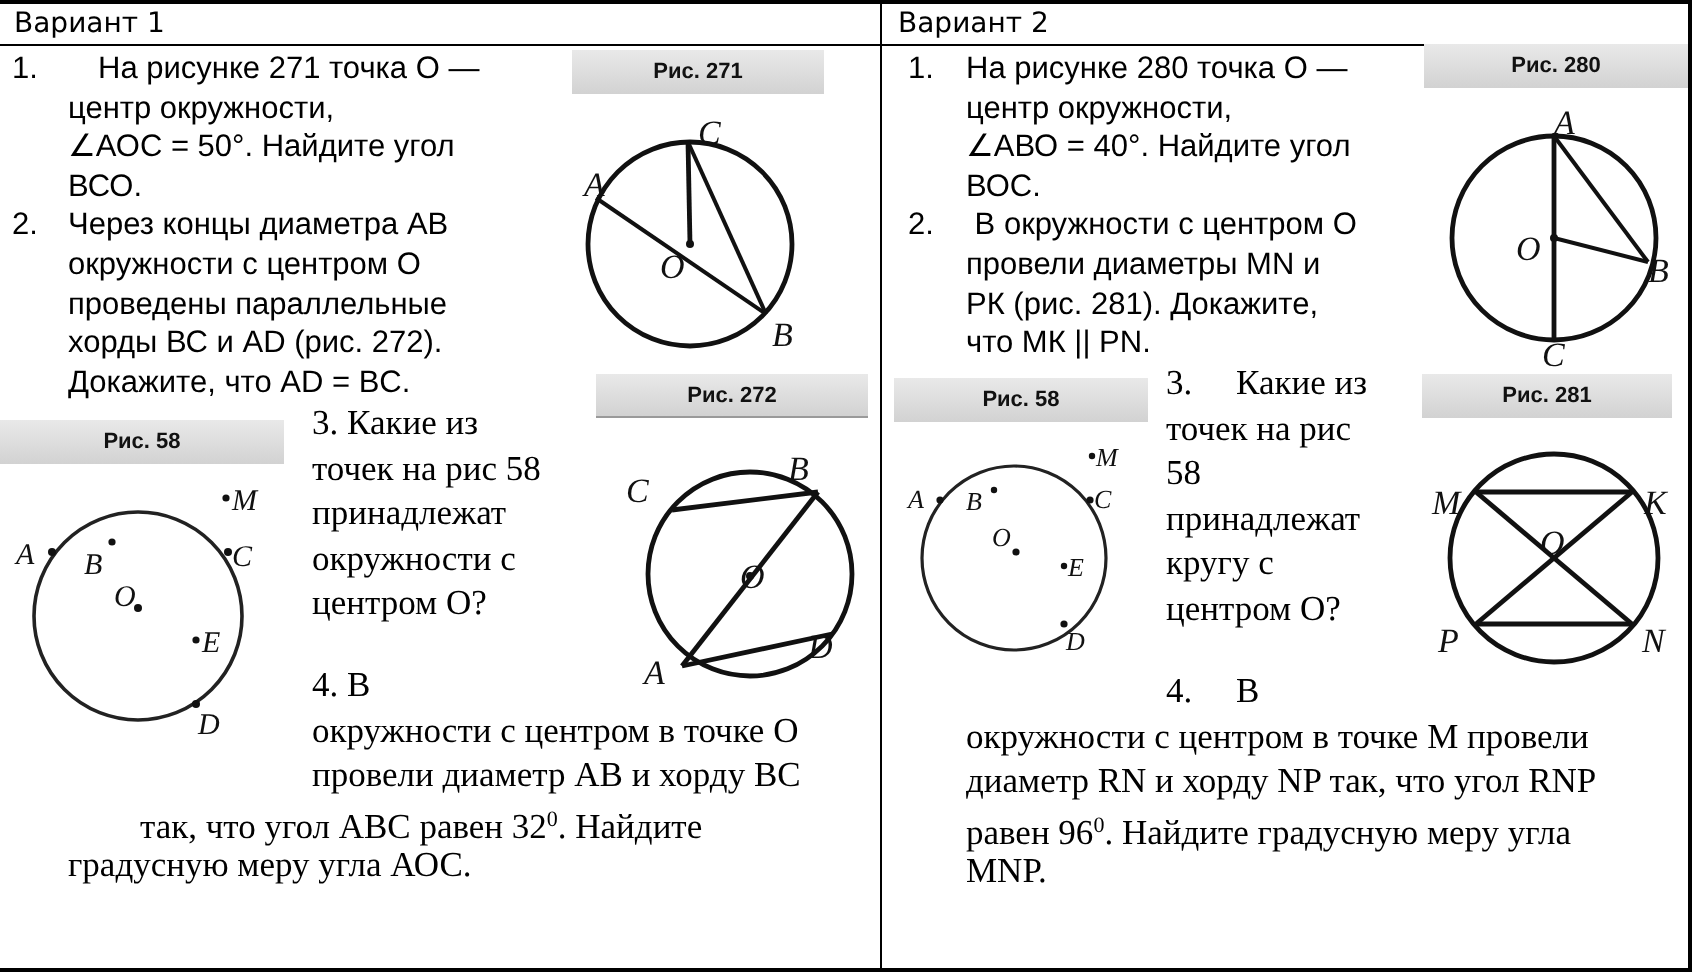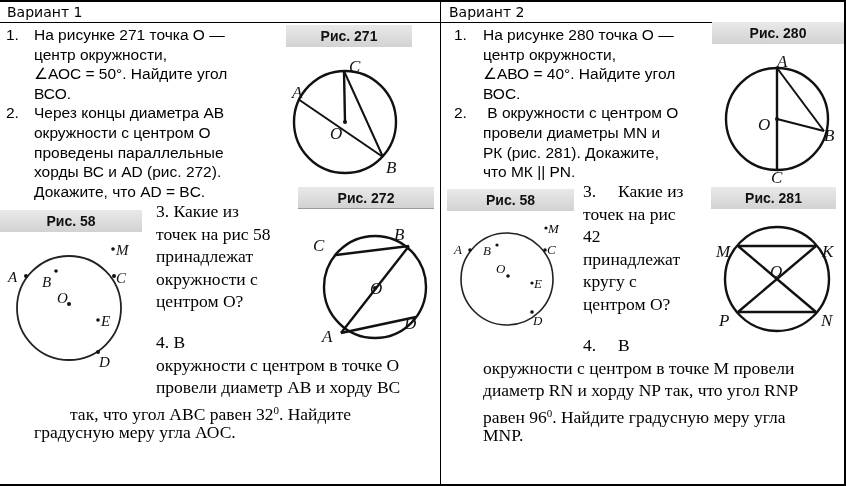--- a/index.html
+++ b/index.html
@@ -15,21 +15,21 @@
   .bottom-border { left: 0; top: 484px; width: 846px; height: 2px; }
 
   .hdr { position: absolute; top: 3px; font-family: "DejaVu Sans", sans-serif; font-size: 14px; line-height: 18px; }
   .sans { position: absolute; font-family: "Liberation Sans", sans-serif; font-size: 15.5px; line-height: 19.6px; }
   .serif { position: absolute; font-family: "Liberation Serif", serif; font-size: 17.5px; line-height: 22.6px; }
   .num { position: absolute; }
 
   .fig-caption {
     position: absolute; height: 22px;
     background: linear-gradient(#e9e9e9, #d2d2d2);
-    font-family: "Liberation Sans", sans-serif; font-weight: bold; font-size: 14px;
+    font-family: "Liberation Sans", sans-serif; font-weight: bold; font-size: 11px;
     text-align: center; line-height: 22px; color: #111;
   }
   .fig-caption.bordered { border-bottom: 1px solid #9a9a9a; }
   svg { position: absolute; overflow: visible; }
   svg text { font-family: "Liberation Serif", serif; font-style: italic; fill: #111; }
 </style>
 </head>
 <body>
 
 <div class="table-frame">
@@ -37,21 +37,21 @@
   <div class="line header-sep"></div>
   <div class="line col-divider"></div>
   <div class="line right-border"></div>
   <div class="line bottom-border"></div>
 </div>
 
 <div class="hdr" style="left:7px;text-align:center;">Вариант 1</div>
 
 <div>
   <div class="sans num" style="left:6px; top:25px;">1.</div>
-  <div class="sans" style="left:34px; top:25px;">На рисунке 271 точка О —</div>
+  <div class="sans" style="left:49px; top:25px;">На рисунке 271 точка О —</div>
   <div class="sans" style="left:34px; top:44.6px;">центр окружности,</div>
   <div class="sans" style="left:34px; top:64.2px;">∠АОС = 50°. Найдите угол</div>
   <div class="sans" style="left:34px; top:83.8px;">ВСО.</div>
 </div>
 
 <div>
   <div class="sans num" style="left:6px; top:103.4px;">2.</div>
   <div class="sans" style="left:34px; top:103.4px;">Через концы диаметра АВ</div>
   <div class="sans" style="left:34px; top:123px;">окружности с центром О</div>
   <div class="sans" style="left:34px; top:142.6px;">проведены параллельные</div>
@@ -181,21 +181,21 @@
   <text x="30" y="36" font-size="13">B</text>
   <text x="94" y="35" font-size="13">C</text>
   <text x="43" y="54" font-size="13">O</text>
   <text x="81" y="69" font-size="13">E</text>
   <text x="80" y="106" font-size="13">D</text>
 </svg>
 
 <div>
   <div class="serif" style="left:583px; top:180px; white-space:pre;">3.     Какие из</div>
   <div class="serif" style="left:583px; top:202.6px;">точек на рис</div>
-  <div class="serif" style="left:583px; top:225.2px;">42</div>
+  <div class="serif" style="left:583px; top:225.2px;">58</div>
   <div class="serif" style="left:583px; top:247.8px;">принадлежат</div>
   <div class="serif" style="left:583px; top:270.4px;">кругу с</div>
   <div class="serif" style="left:583px; top:293px;">центром О?</div>
 </div>
 
 <div>
   <div class="serif" style="left:583px; top:334px; white-space:pre;">4.     В</div>
   <div class="serif" style="left:483px; top:356.6px;">окружности с центром в точке М провели</div>
   <div class="serif" style="left:483px; top:379.2px;">диаметр RN и хорду NP так, что угол RNP</div>
   <div class="serif" style="left:483px; top:401.8px;"><span>равен 96</span><sup style="font-size:11px; vertical-align:6px;">0</sup><span>. Найдите градусную меру угла</span></div>

